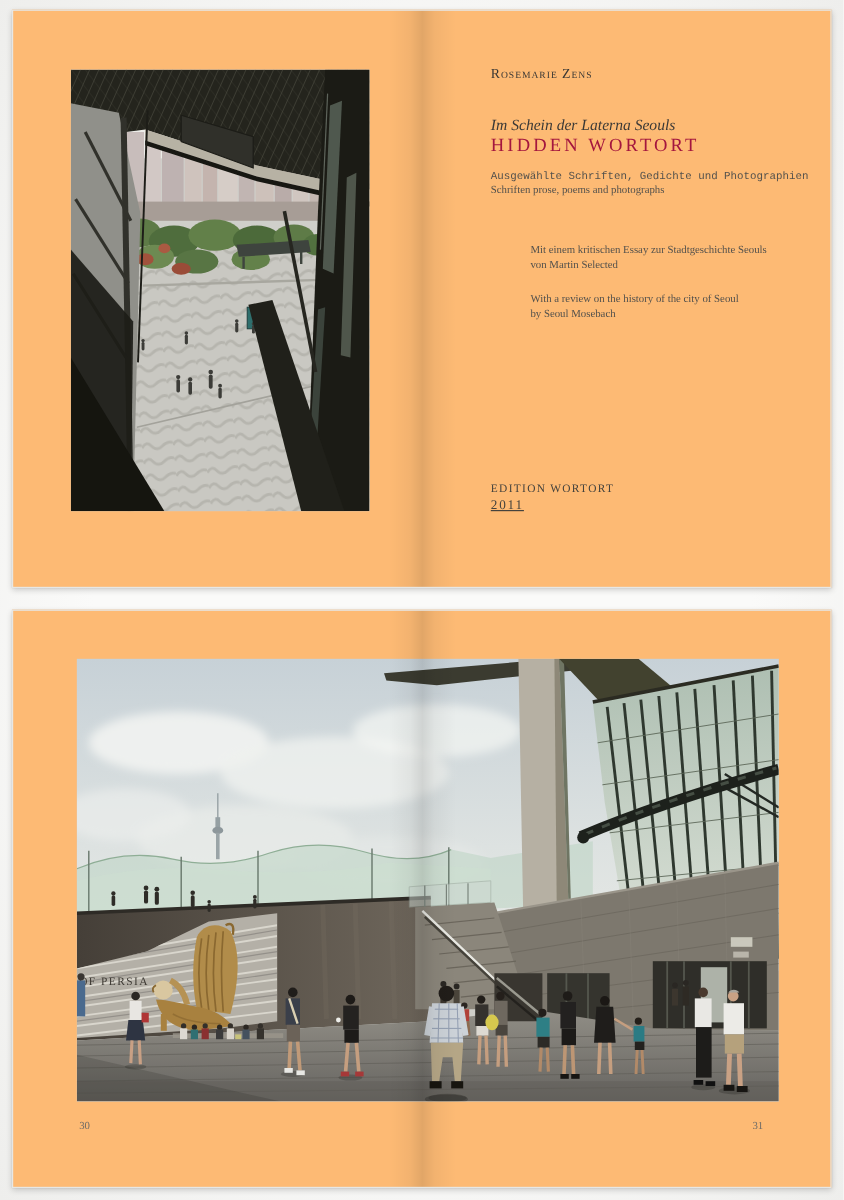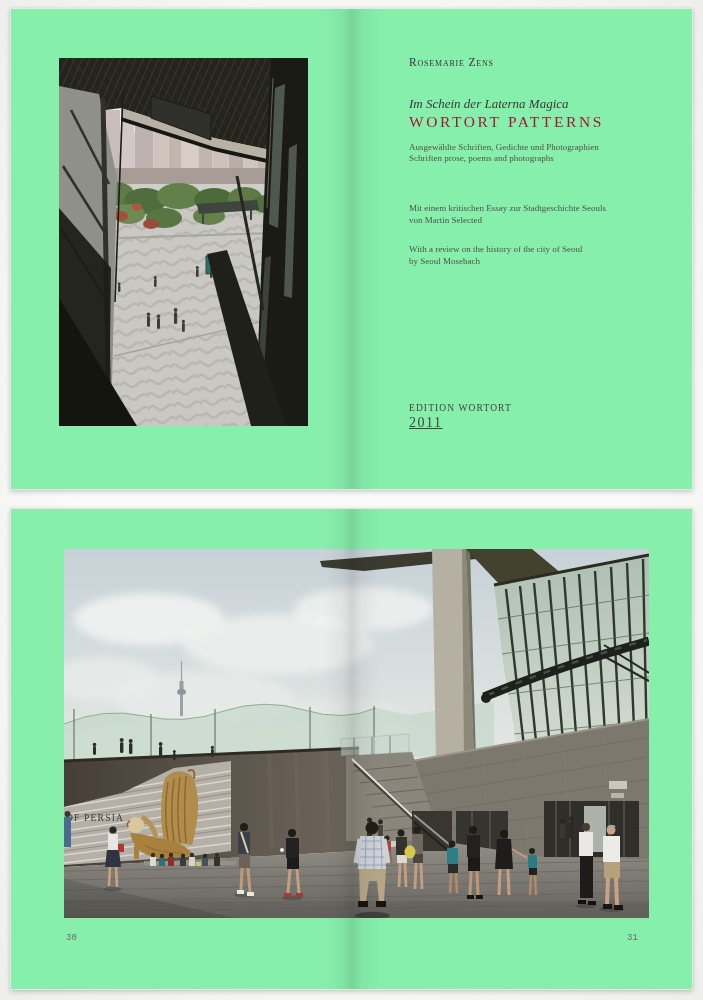--- a/index.html
+++ b/index.html
@@ -5,21 +5,21 @@
   html,body{margin:0;padding:0;}
   body{
     width:703px;height:1000px;
     background:radial-gradient(ellipse at center,#fafaf9 55%,#eeeeec 100%);
     font-family:"Liberation Serif", serif;
     overflow:hidden;
   }
   .canvas{position:relative;width:703px;height:1000px;}
   .spread{
     position:absolute;left:10px;width:683px;height:482px;
-    background:#86efac;
+    background:#fdba74;
     border:1px solid #e7e7e4;
     box-shadow:0 2px 5px rgba(0,0,0,.18), 0 0 1px rgba(0,0,0,.12);
     box-sizing:border-box;
   }
   .spread.top{top:8px;}
   .spread.bottom{top:508px;}
   .spine{
     position:absolute;top:0;bottom:0;left:313px;width:56px;
     background:linear-gradient(to right,rgba(0,0,0,0) 0%,rgba(0,0,0,.045) 32%,rgba(0,0,0,.11) 50%,rgba(0,0,0,.045) 68%,rgba(0,0,0,0) 100%);
     pointer-events:none;z-index:5;
@@ -27,29 +27,29 @@
   .photo{position:absolute;overflow:hidden;background:#cfcfca;}
   .photo svg{display:block;}
   .photo-top-left{left:48px;top:49px;width:249px;height:368px;}
   .photo-bottom{left:53px;top:40px;width:585px;height:369px;}
 
   .title-block{position:absolute;left:398px;top:0;width:272px;color:#3b3936;}
   .tb{position:absolute;left:0;white-space:nowrap;}
   .author{top:47px;font-variant:small-caps;font-size:11.5px;letter-spacing:.8px;color:#393734;}
   .series{top:87px;font-style:italic;font-size:13px;color:#3b3936;}
   .maintitle{top:104px;font-size:15.5px;letter-spacing:2.6px;}
-  .subde{top:133px;font-size:9px;color:#53514c;}
+  .subde{top:133px;font-size:9px;color:#53514c;font-family:Liberation Mono, monospace;}
   .suben{top:144px;font-size:9px;color:#53514c;}
-  .essay{font-size:9px;line-height:11.5px;color:#53514c;}
+  .essay{font-size:9px;line-height:11.5px;color:#53514c;margin-left:33px;}
   .essay-de{top:194px;}
   .essay-en{top:235px;}
   .publisher{top:394px;font-size:9.5px;letter-spacing:1.1px;color:#45433d;}
-  .year{top:406px;font-size:14px;letter-spacing:1.5px;color:#45433d;text-decoration:underline;}
-
-  .pagenum{position:absolute;font-size:9px;color:#6d6b66;font-family:Liberation Mono, monospace;}
+  .year{top:406px;font-size:11px;letter-spacing:1.5px;color:#45433d;text-decoration:underline;}
+
+  .pagenum{position:absolute;font-size:9px;color:#6d6b66;}
   .pagenum.left{left:55px;top:424px;}
   .pagenum.right{left:616px;top:424px;}
 </style>
 </head>
 <body>
 
 <div class="canvas">
 
   <div class="spread top">
 
@@ -160,22 +160,22 @@
           <polygon points="206,200 212,198 204,330 198,330" fill="#49544b" opacity="0.7"></polygon>
           <line x1="214" y1="20" x2="208" y2="150" stroke="#8b958a" stroke-width="1" opacity="0.6"></line>
           <polygon points="148,196 168,192 228,368 192,368" fill="#20201a"></polygon>
           <line x1="178" y1="118" x2="204" y2="252" stroke="#262620" stroke-width="3"></line>
         </g>
       </svg>
     </div>
 
     <div class="title-block">
       <div class="tb author">Rosemarie Zens</div>
-      <div class="tb series">Im Schein der Laterna Magica</div>
-      <div class="tb maintitle" style="color:#a4163e">WORTORT PATTERNS</div>
+      <div class="tb series">Im Schein der Laterna Seouls</div>
+      <div class="tb maintitle" style="color:#a4163e">HIDDEN WORTORT</div>
       <div class="tb subde">Ausgewählte Schriften, Gedichte und Photographien</div>
       <div class="tb suben">Schriften prose, poems and photographs</div>
       <div class="tb essay essay-de">
         <div>Mit einem kritischen Essay zur Stadtgeschichte Seouls</div>
         <div>von Martin Selected</div>
       </div>
       <div class="tb essay essay-en">
         <div>With a review on the history of the city of Seoul</div>
         <div>by Seoul Mosebach</div>
       </div>

